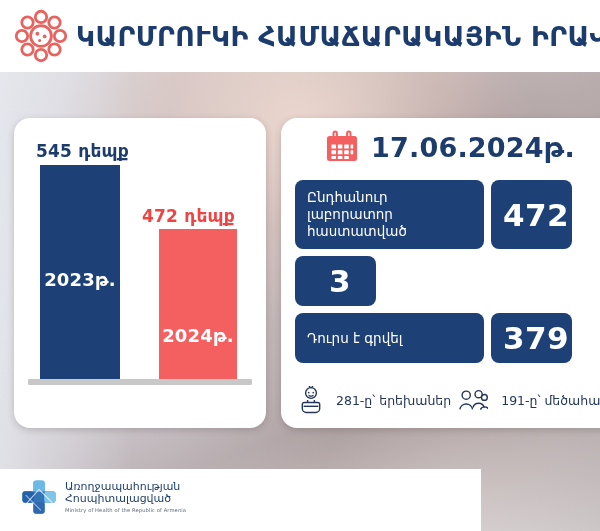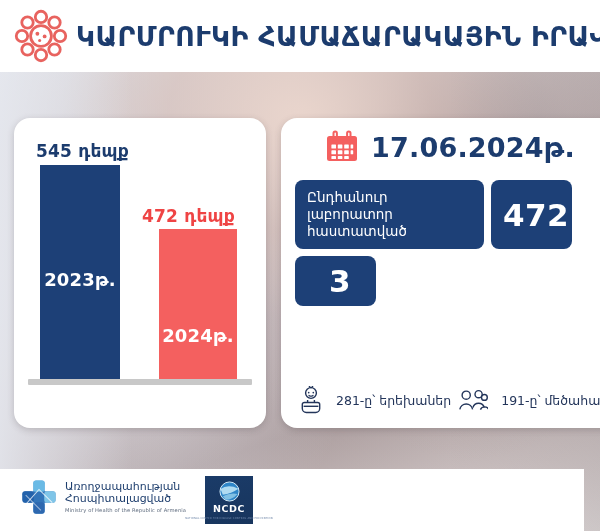--- a/index.html
+++ b/index.html
@@ -68,21 +68,21 @@
     line-height: 1;
     white-space: nowrap;
     transform: scaleX(0.99);
     transform-origin: left center;
   }
 
   
   .footer {
     position: absolute;
     left: 0; bottom: 0;
-    width: 584px;
+    width: 481px;
     height: 62px;
     background: #ffffff;
     z-index: 5;
   }
   .footer-inner {
     position: relative;
     width: 600px;
     height: 62px;
   }
   .moh-logo {
@@ -379,20 +379,24 @@
 
         <div class="stat-row">
           <div class="stat-label">Ընդհանուր լաբորատոր հաստատված</div>
           <div class="stat-value">472</div>
         </div>
 
         <div class="stat-row">
           <div class="stat-value">3</div>
         </div>
 
+        <div class="stat-row">
+          <div class="stat-label">Դուրս է գրվել</div>
+          <div class="stat-value">379</div>
+        </div>
 
       </div>
 
       <div class="demo-row">
 
         <div class="demo-item">
           <span class="baby-icon">
             <svg viewBox="0 0 24 28" width="24" height="28" aria-hidden="true">
               <g fill="none" stroke="#23355a" stroke-width="1.4">
                 <circle cx="12" cy="7" r="5.4"></circle>
@@ -450,30 +454,18 @@
             </g>
           </svg>
         </span>
         <span>
           <div class="moh-text-hy">Առողջապահության</div>
           <div class="moh-text-hy">Հոսպիտալացված</div>
           <div class="moh-text-en">Ministry of Health of the Republic of Armenia</div>
         </span>
       </div>
 
-      <div class="ncdc-logo">
-        <span class="ncdc-globe">
-          <svg viewBox="0 0 22 22" width="21" height="21" aria-hidden="true">
-            <circle cx="11" cy="11" r="10" fill="#2f86c8"></circle>
-            <path d="M1.6 8.5 Q9 3 20.4 8 Q13 13 4 14.5 Z" fill="#bfe4f5" opacity="0.9"></path>
-            <path d="M4 16 Q11 12 19.5 13.5 Q14 19.5 7 19.6 Z" fill="#9fd4ee" opacity="0.75"></path>
-            <circle cx="11" cy="11" r="10" fill="none" stroke="#d8eefb" stroke-width="1"></circle>
-          </svg>
-        </span>
-        <div class="ncdc-label">NCDC</div>
-        <div class="ncdc-sub">NATIONAL CENTER FOR DISEASE CONTROL AND PREVENTION</div>
-      </div>
 
 
     </div>
   </div>
 
 </div>
 
 </body></html>

